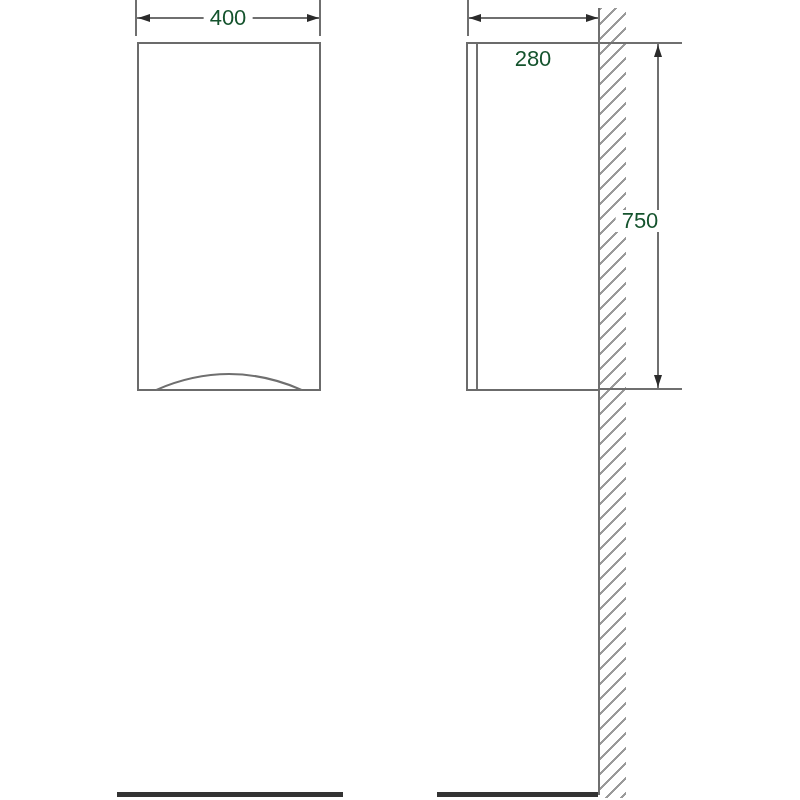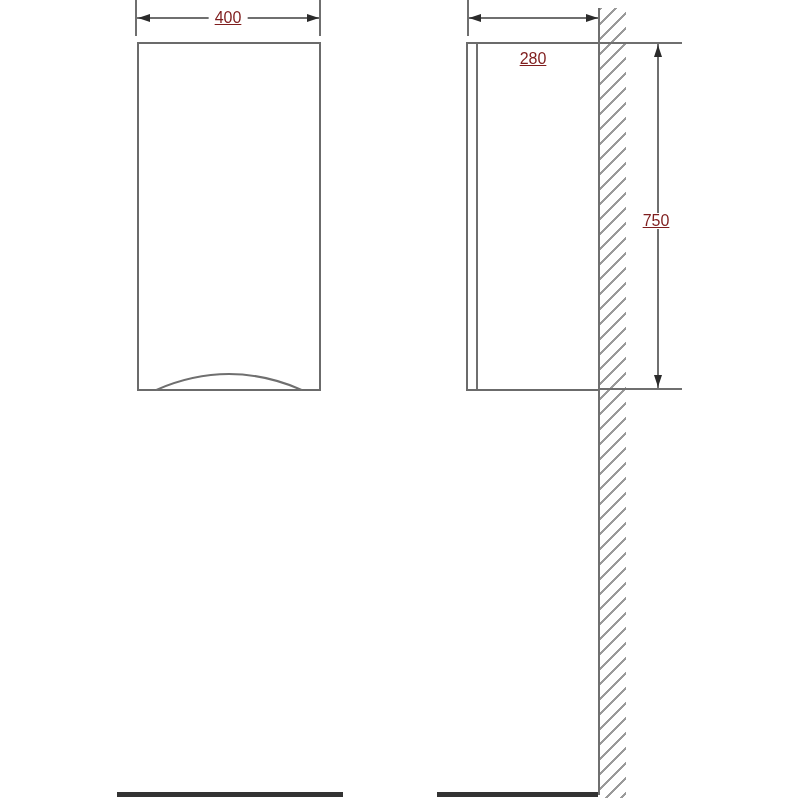--- a/index.html
+++ b/index.html
@@ -23,25 +23,24 @@
     position: absolute;
     border: 2px solid #6b6b6b;
     box-sizing: border-box;
     background: #ffffff;
   }
   .dim-label {
     position: absolute;
     transform: translate(-50%, -50%);
     background: #ffffff;
     padding: 0 6px;
-    font-size: 16px;
+    font-size: 22px;
     line-height: 1;
-    color: #7f1d1d;
+    color: #14532d;
     white-space: nowrap;
-    text-decoration: underline;
   }
   .arrow {
     position: absolute;
     width: 0;
     height: 0;
   }
   .arrow-left  { border-top: 4.5px solid transparent; border-bottom: 4.5px solid transparent; border-right: 12px solid #2b2b2b; }
   .arrow-right { border-top: 4.5px solid transparent; border-bottom: 4.5px solid transparent; border-left: 12px solid #2b2b2b; }
   .arrow-up    { border-left: 4.5px solid transparent; border-right: 4.5px solid transparent; border-bottom: 12px solid #2b2b2b; }
   .arrow-down  { border-left: 4.5px solid transparent; border-right: 4.5px solid transparent; border-top: 12px solid #2b2b2b; }
@@ -88,18 +87,18 @@
   <div class="dim-label" style="left:533px; top:18px;margin-top:41px;">280</div>
 
   <div class="line" style="left:598px; top:8px; width:2px; height:787px;"></div>
   <div class="hatch" style="left:600px; top:8px; width:26px; height:790px;"></div>
 
   <div class="line" style="left:600px; top:42px; width:82px; height:2px;"></div>
   <div class="line" style="left:600px; top:388px; width:82px; height:2px;"></div>
   <div class="line" style="left:657px; top:44px; width:2px; height:344px;"></div>
   <div class="arrow arrow-up" style="left:653.5px; top:45px;"></div>
   <div class="arrow arrow-down" style="left:653.5px; top:375px;"></div>
-  <div class="dim-label" style="left:656px; top:221px;">750</div>
+  <div class="dim-label" style="left:640px; top:221px;">750</div>
 
   <div class="floor-bar" style="left:117px; top:792px; width:226px; height:5px;"></div>
   <div class="floor-bar" style="left:437px; top:792px; width:161px; height:5px;"></div>
 
 </div>
 
 </body></html>

